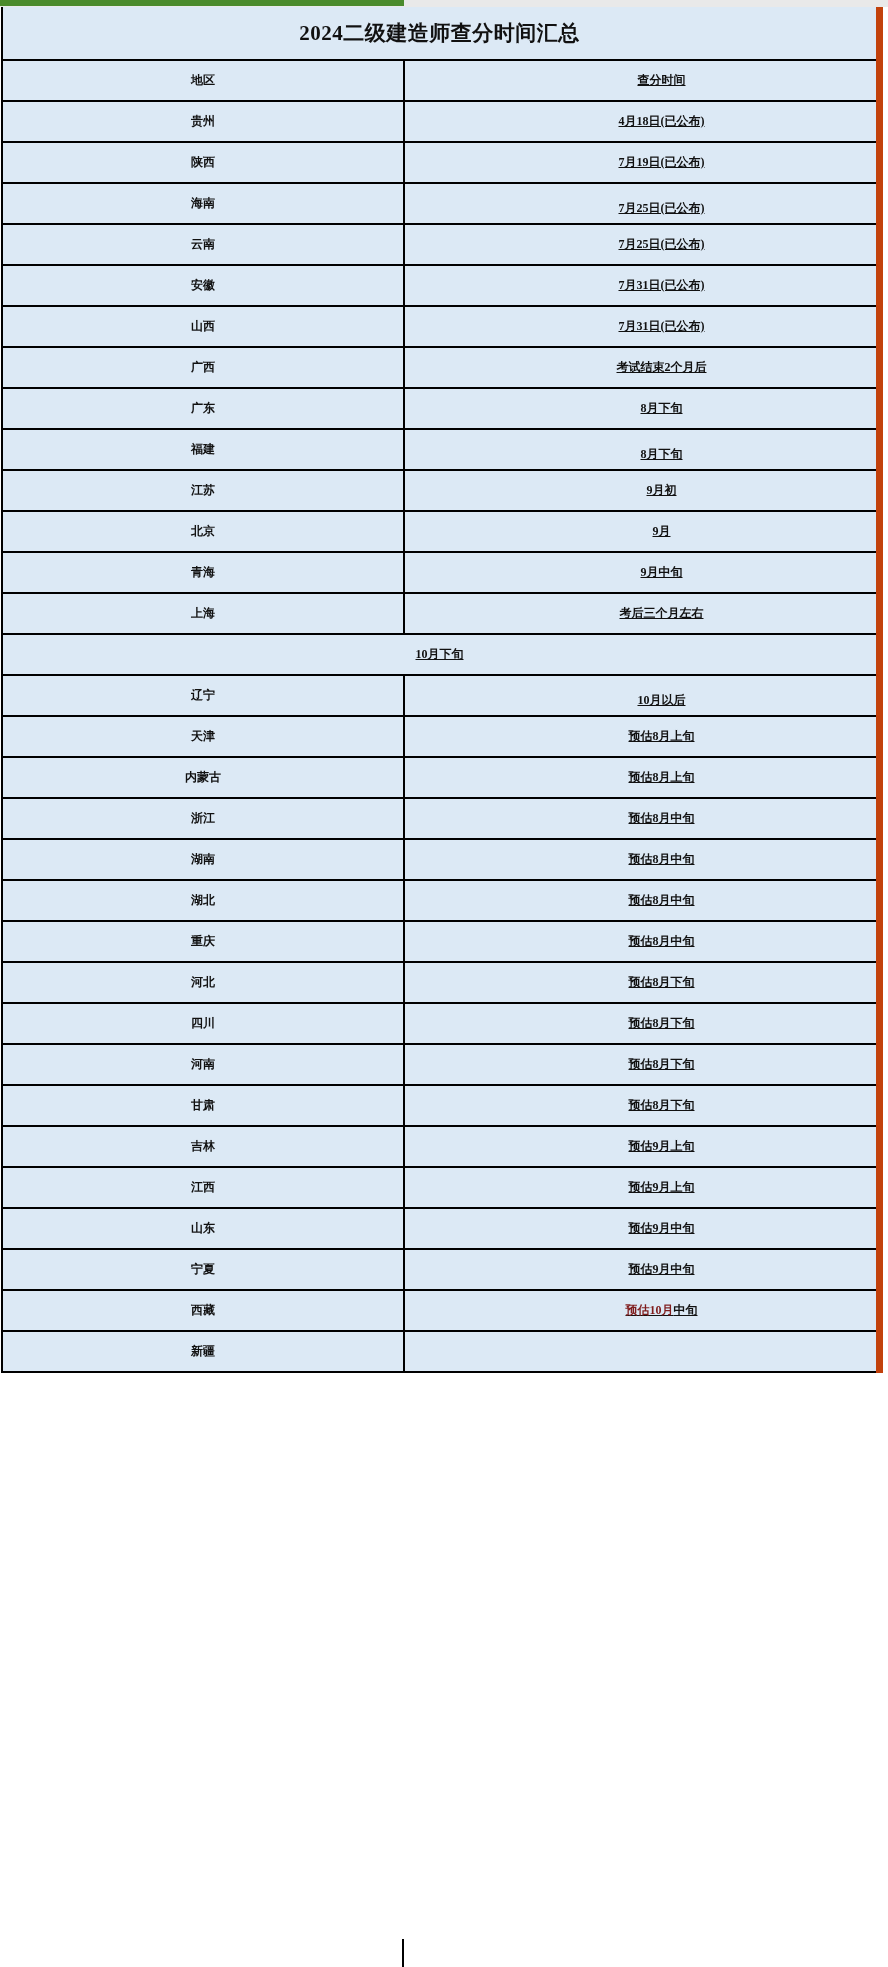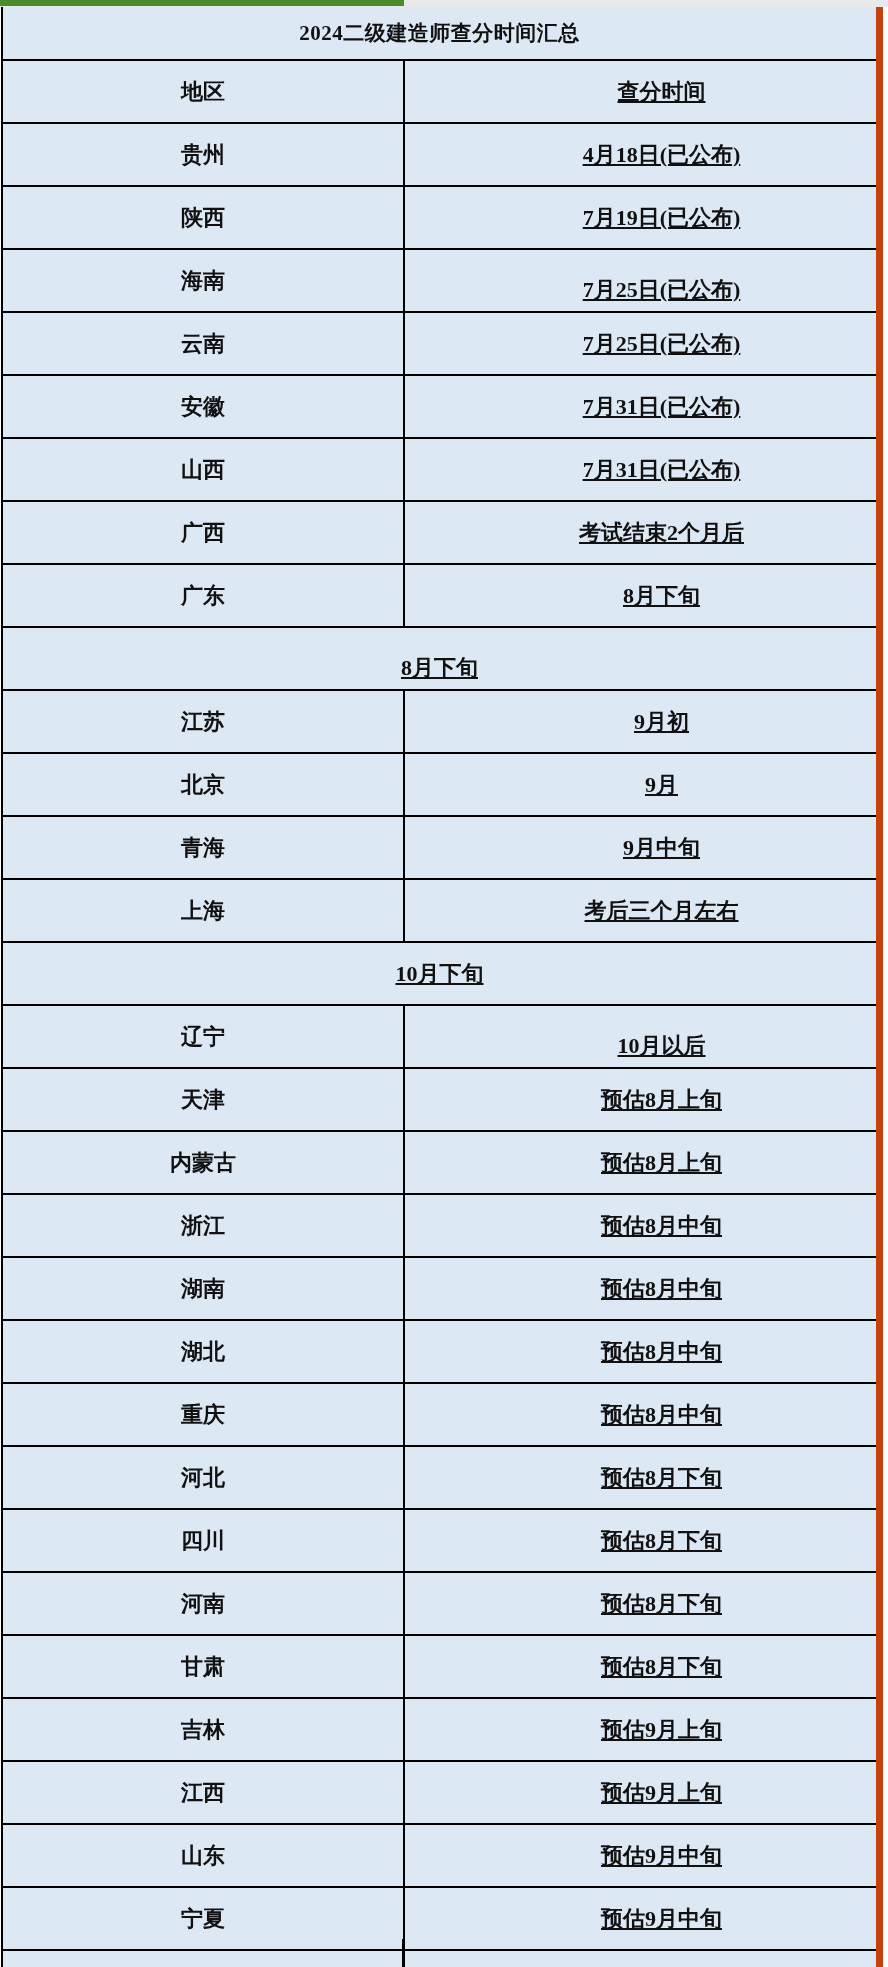--- a/index.html
+++ b/index.html
@@ -38,23 +38,23 @@
     box-sizing:border-box;
     height:54px;
     display:flex;align-items:center;justify-content:center;
     border-bottom:2px solid #000;
     font-size:21px;
     letter-spacing:0.5px;
   }
   .row{
     box-sizing:border-box;
     display:flex;
-    height:63px;
+    height:41px;
     border-bottom:2px solid #000;
-    font-size:22px;
+    font-size:12px;
     gap:42px;
   }
   .cell{
     box-sizing:border-box;
     display:flex;align-items:center;justify-content:center;
     text-align:center;
   }
   .cell-region{
     width:402px;
     border-right:2px solid #000;
@@ -152,20 +152,23 @@
         </div>
         <div class="row">
           <div class="cell cell-region">
             <span>广东</span>
           </div>
           <div class="cell cell-time">
             <span>8月下旬</span>
           </div>
         </div>
         <div class="row vbottom">
+          <div class="cell cell-region">
+            <span>福建</span>
+          </div>
           <div class="cell cell-time">
             <span>8月下旬</span>
           </div>
         </div>
         <div class="row">
           <div class="cell cell-region">
             <span>江苏</span>
           </div>
           <div class="cell cell-time">
             <span>9月初</span>

